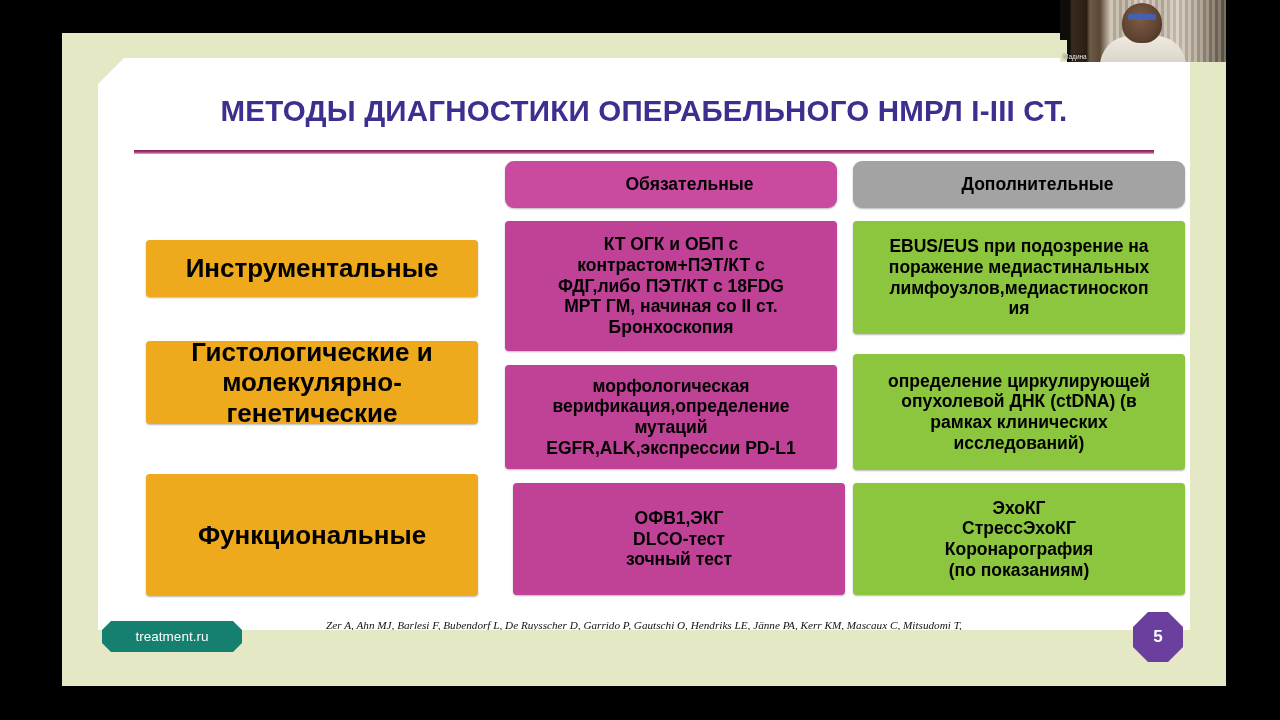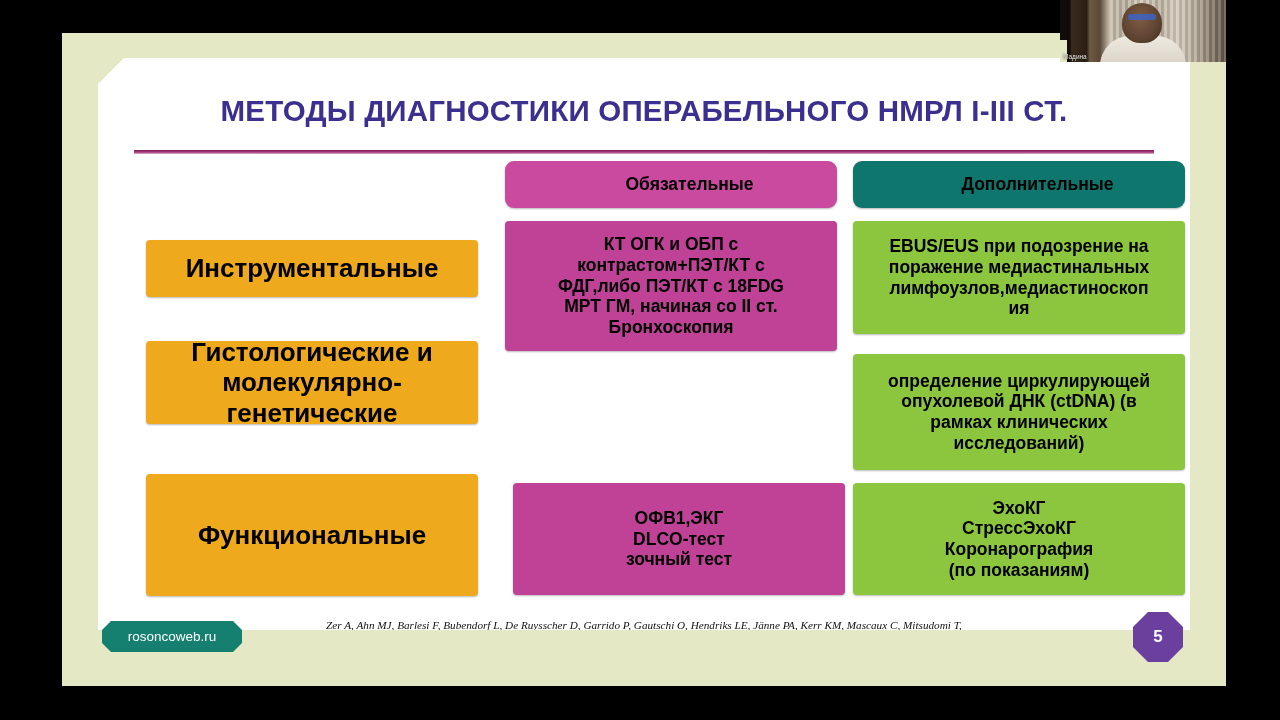--- a/index.html
+++ b/index.html
@@ -83,21 +83,21 @@
     height: 47px;
     font-size: 22.5px;
     border-radius: 9px;
   }
 
   .col-left  { left: 48px;  width: 332px; background: #eea91c; font-size: 26px; }
   .col-mid   { left: 407px; width: 332px; background: #bf4296; font-size: 17.5px; }
   .col-right { left: 755px; width: 332px; background: #8cc63f; font-size: 17.5px; }
 
   .hdr.col-mid   { background: #c94a9e; }
-  .hdr.col-right { background: #0f766e; }
+  .hdr.col-right { background: #a3a3a3; }
 
   .hdr.col-mid, .hdr.col-right { top: 103px; padding-left: 45px; }
   .hdr.col-mid   { left: 407px; width: 332px; }
   .hdr.col-right { left: 755px; width: 332px; }
 
   
   .r1 { top: 164px; height: 106px; }
   .r2 { top: 285px; height: 115px; }
   .r3 { top: 415px; height: 120px; }
 
@@ -283,20 +283,28 @@
       <div class="box col-mid r1">
         <div class="lines">
           <div>КТ ОГК и ОБП с</div>
           <div>контрастом+ПЭТ/КТ с</div>
           <div>ФДГ,либо ПЭТ/КТ с 18FDG</div>
           <div>МРТ ГМ, начиная со II ст.</div>
           <div>Бронхоскопия</div>
         </div>
       </div>
 
+      <div class="box col-mid r2">
+        <div class="lines">
+          <div>морфологическая</div>
+          <div>верификация,определение</div>
+          <div>мутаций</div>
+          <div>EGFR,ALK,экспрессии PD-L1</div>
+        </div>
+      </div>
 
       <div class="box col-mid r3">
         <div class="lines">
           <div>ОФВ1,ЭКГ</div>
           <div>DLCO-тест</div>
           <div>зочный тест</div>
         </div>
       </div>
 
       <div class="box col-right r1">
@@ -329,21 +337,21 @@
       <div id="citation">
         <div>Zer A, Ahn MJ, Barlesi F, Bubendorf L, De Ruysscher D, Garrido P, Gautschi O, Hendriks LE, Jänne PA, Kerr KM, Mascaux C, Mitsudomi T,</div>
         <div>Peters S, Rolfo C, Sacher A, Senan S, Ugalde P, Leighl NB; ESMO Guidelines Committee. Early and locally advanced non-small-cell lung</div>
         <div>cancer: ESMO Clinical Practice Guideline for diagnosis, treatment and follow-up†. Ann Oncol. 2025 Aug 22:S0923-7534(25)00923-8. doi:</div>
         <div>10.1016/j.annonc.2025.08.003. Epub ahead of print. PMID: 40885528.</div>
       </div>
 
     </div>
 
     <div id="site-badge">
-      <span>rosoncoweb.ru</span>
+      <span>treatment.ru</span>
     </div>
 
     <div id="page-badge">
       <span>5</span>
     </div>
 
   </div>
 
   <div id="webcam">
     <div class="room"></div>

